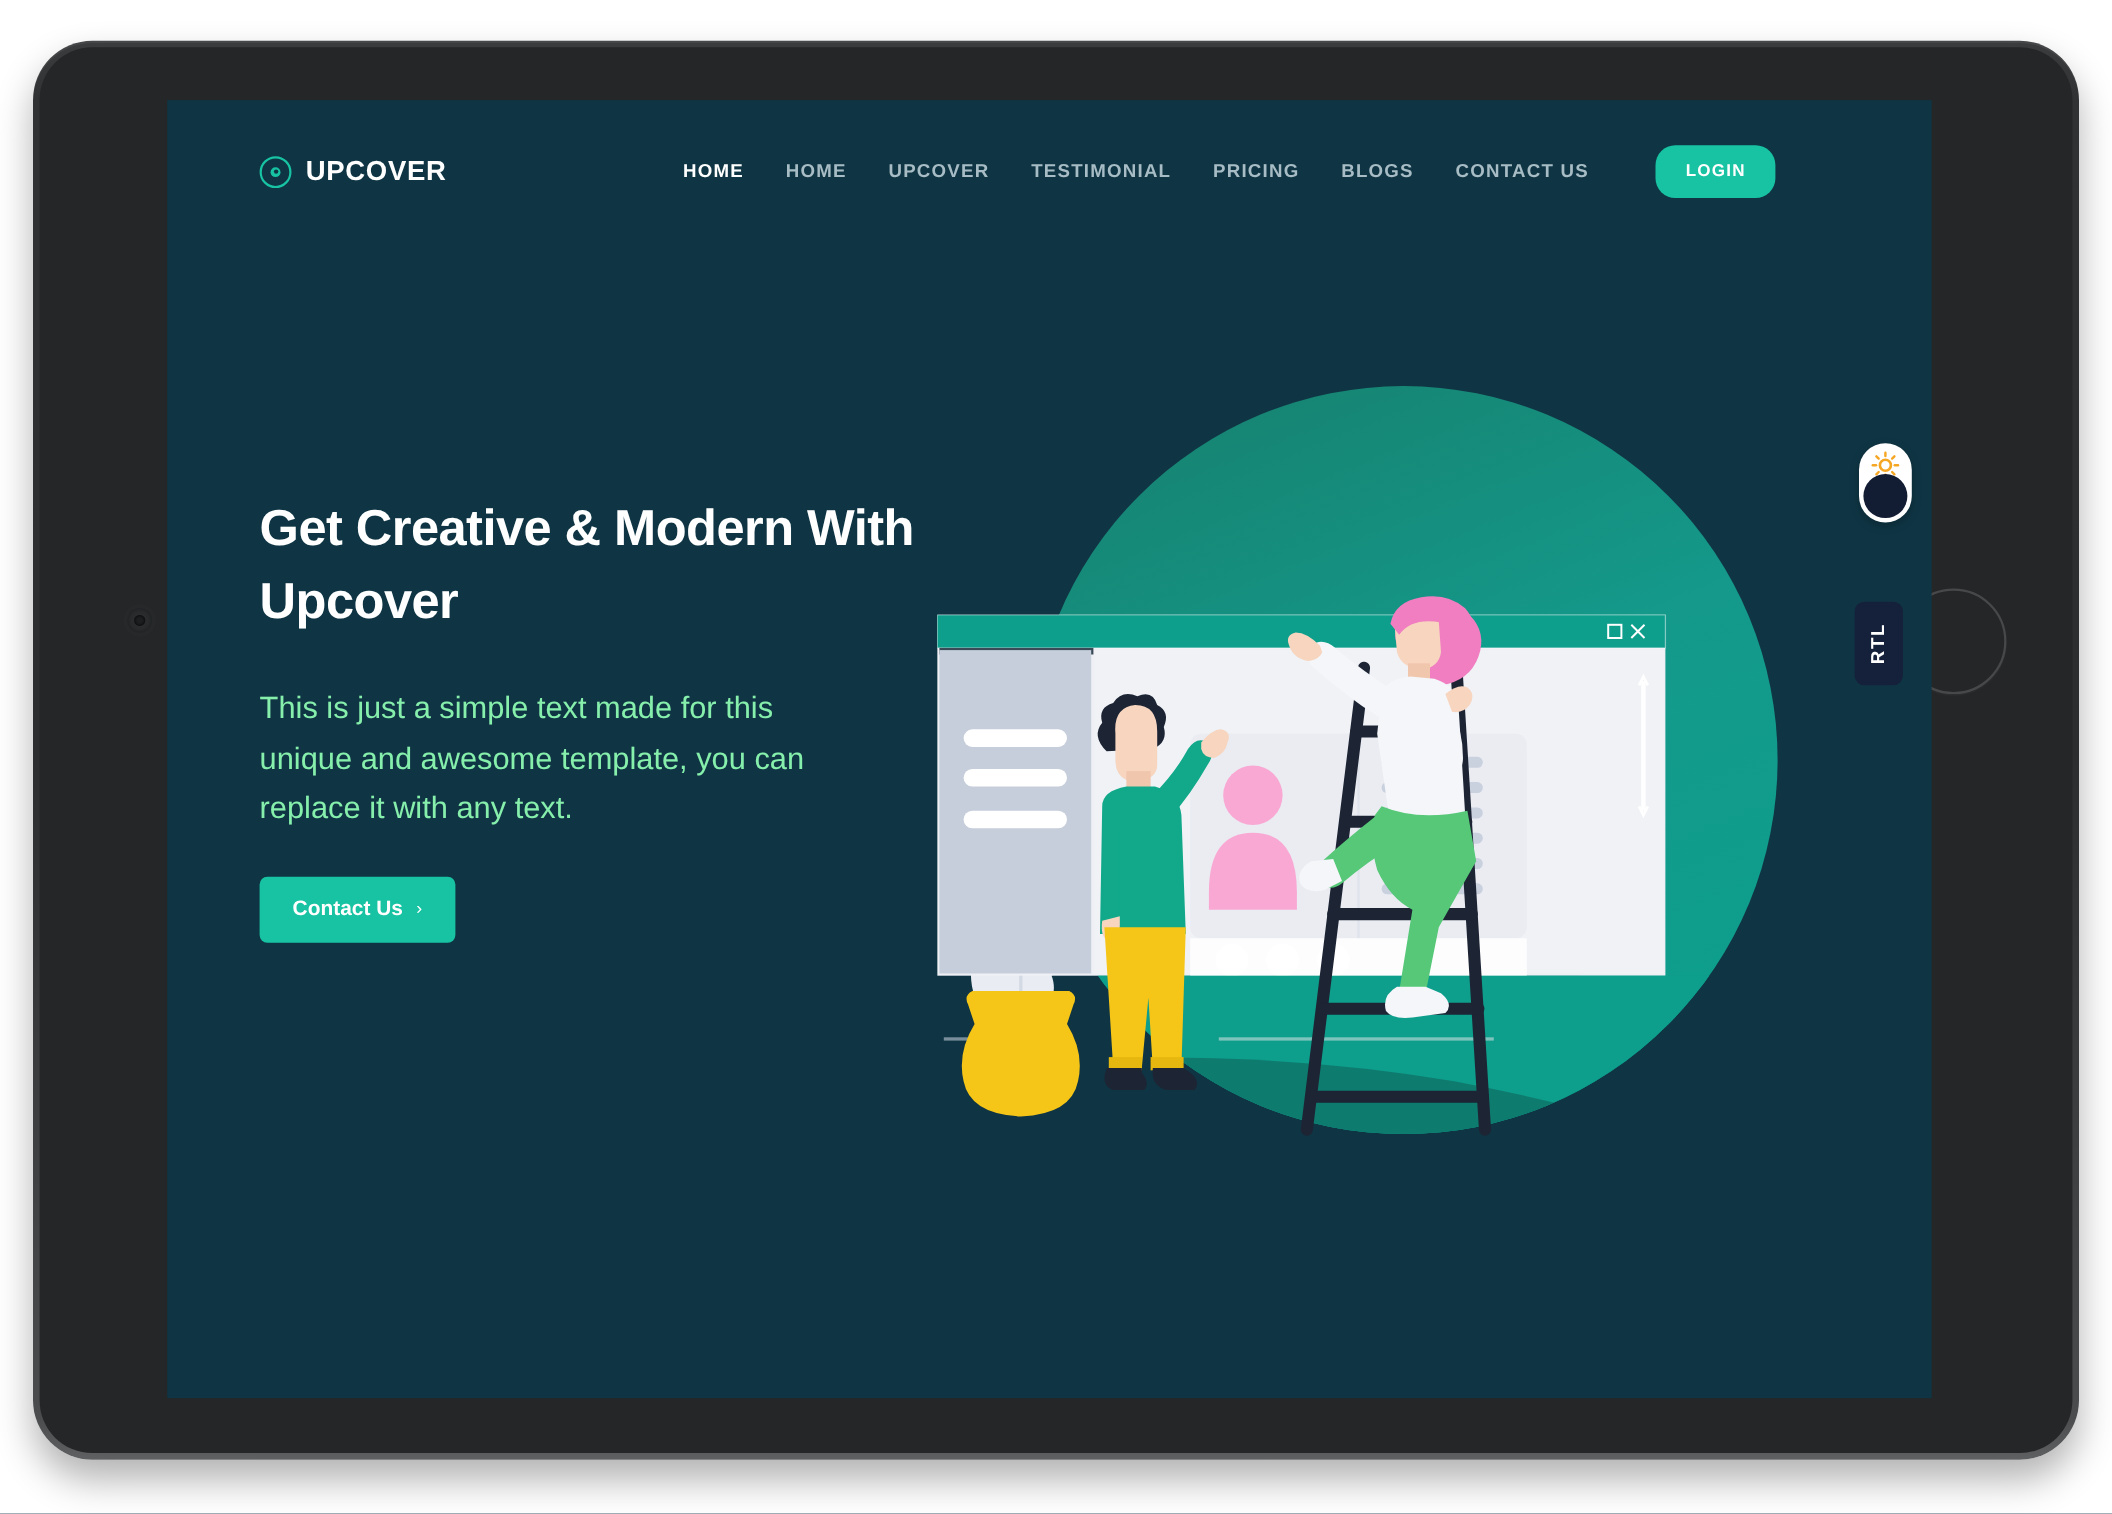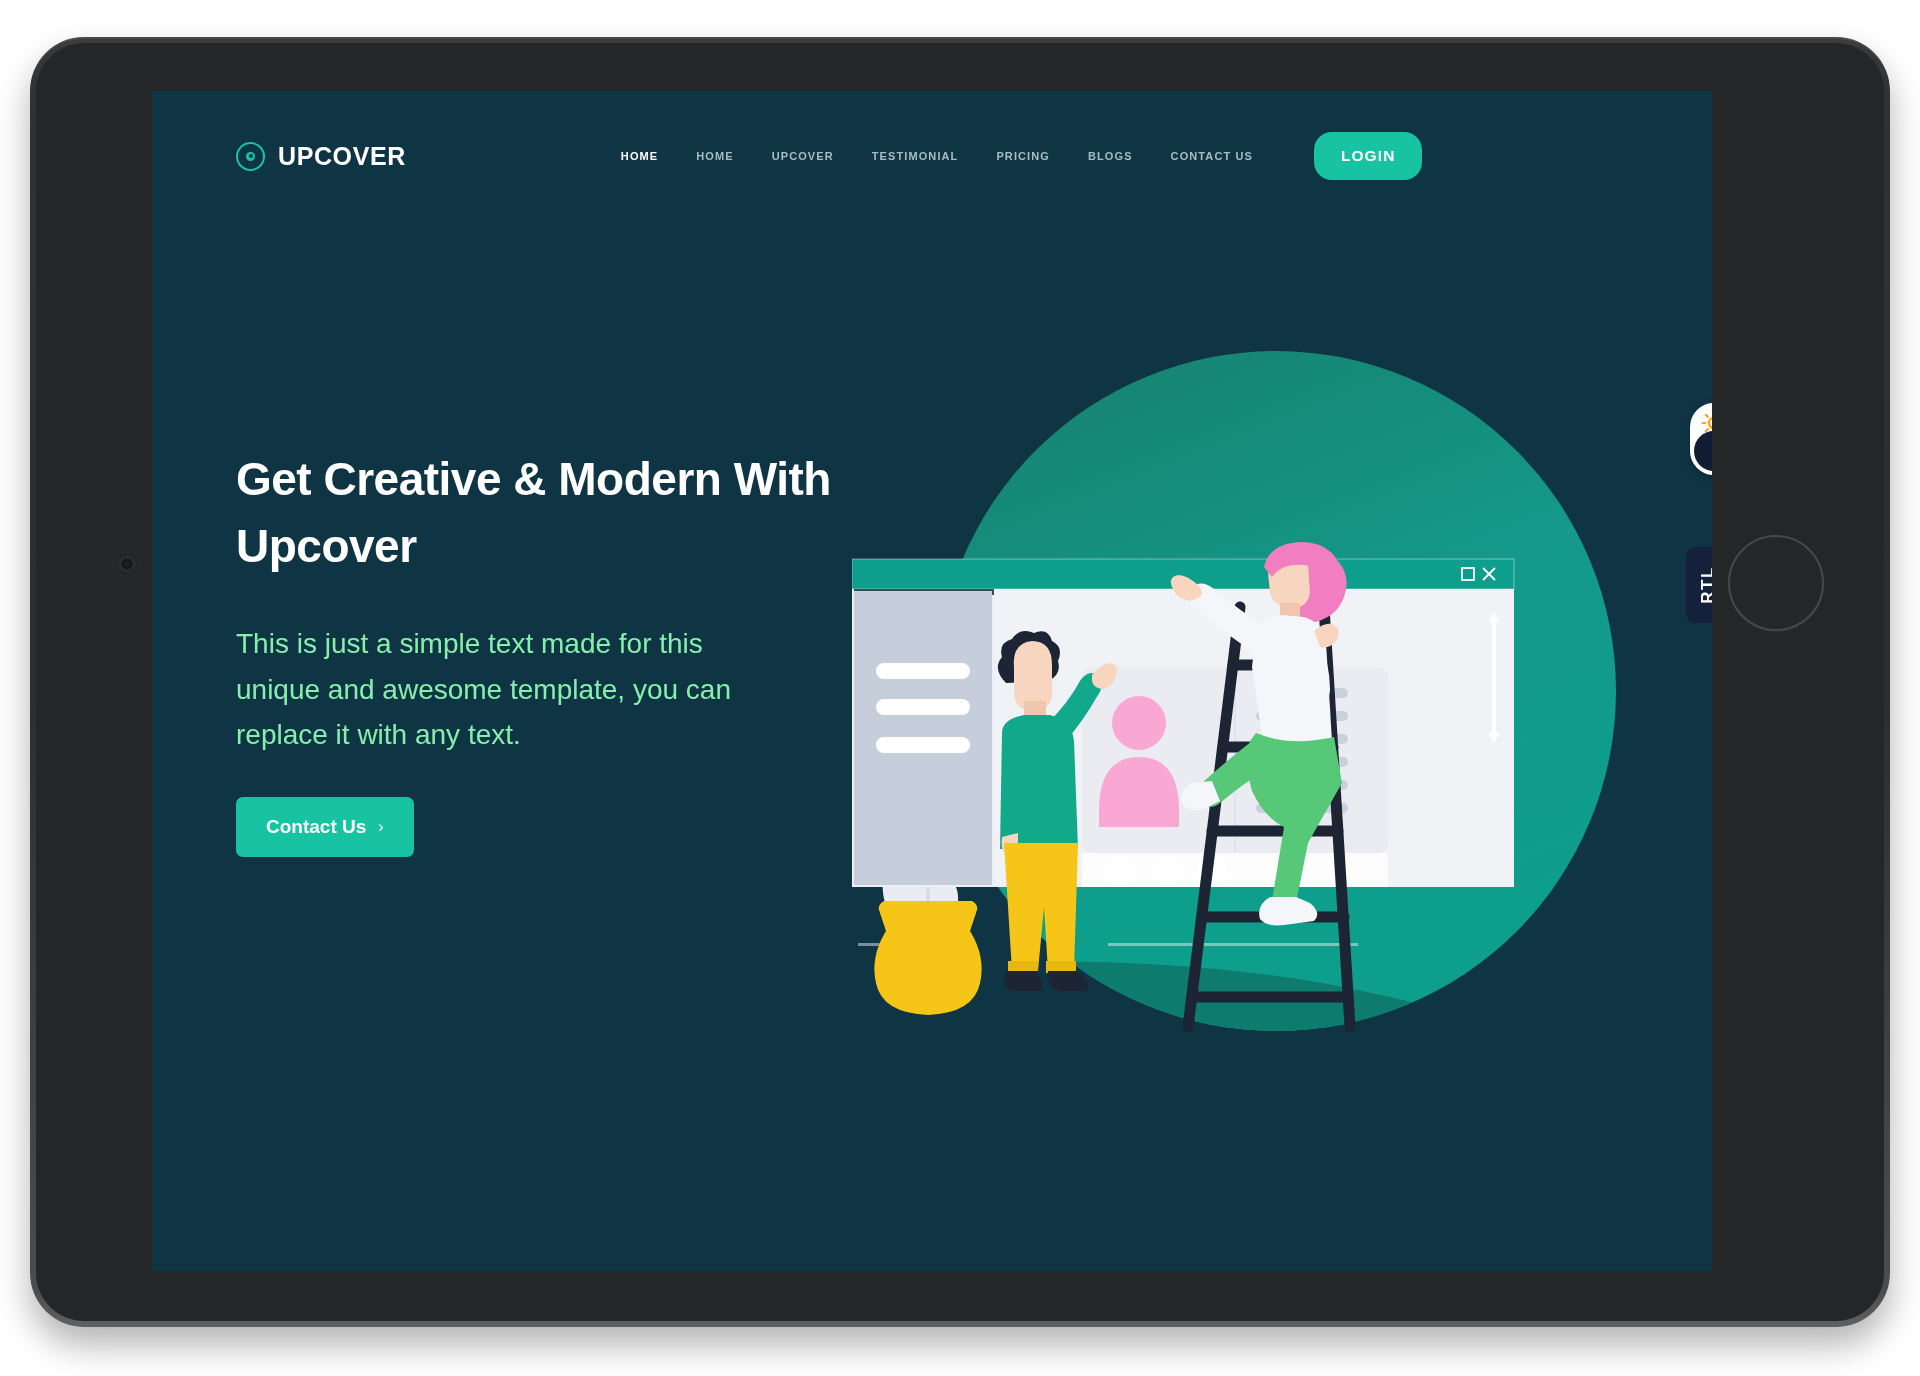--- a/index.html
+++ b/index.html
@@ -42,20 +42,21 @@
     box-shadow:0 1px 2px rgba(255,255,255,.05);
   }
 
   
   #screen{
     position:absolute;
     left:122px; top:54px;
     width:1560px; height:1180px;
     background:#0f3544;
     overflow:hidden;
+    padding-left:44px;
   }
 
   
   #site-header{
     position:absolute;left:0;top:0;width:100%;height:130px;
     display:flex;align-items:center;
   }
   #brand{
     display:flex;align-items:center;gap:13px;
     margin-left:84px;
@@ -76,21 +77,21 @@
   }
   #brand-name{
     color:#ffffff;font-size:25px;font-weight:bold;letter-spacing:.6px;
   }
 
   #primary-nav{
     display:flex;align-items:center;gap:0;
     margin-left:196px;
   }
   .nav-link{
-    color:#a7bcc4;font-size:11px;font-weight:bold;letter-spacing:1.1px;
+    color:#a7bcc4;font-size:17px;font-weight:bold;letter-spacing:1.1px;
     text-decoration:none;padding:0 19px;white-space:nowrap;
   }
   .nav-link.is-active{color:#ffffff;}
 
   #login-button{
     margin-left:42px;
     background:#17c3a2;color:#ffffff;
     font-size:15.5px;font-weight:bold;letter-spacing:1.1px;
     border:none;border-radius:18px;
     padding:15px 27px;cursor:pointer;

